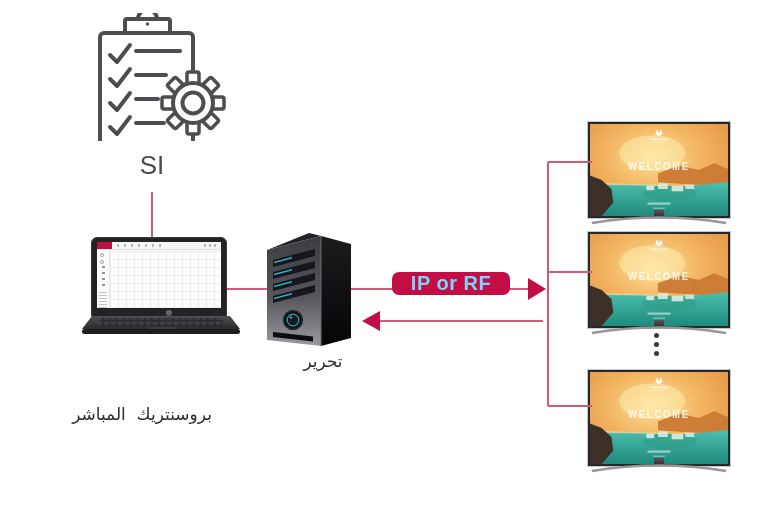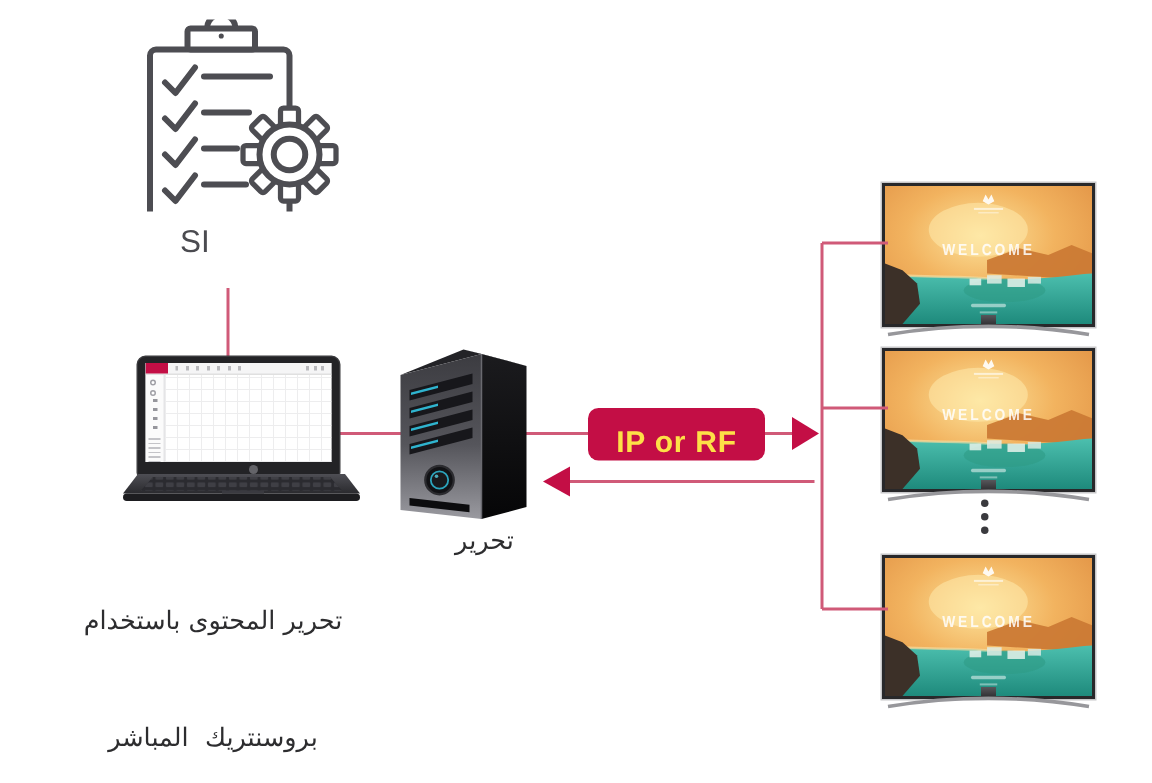--- a/index.html
+++ b/index.html
@@ -6,21 +6,21 @@
   .stage{position:relative;width:768px;height:522px;background:#fff;overflow:hidden;}
   .abs{position:absolute;}
 
   
   .connectors{position:absolute;left:0;top:0;z-index:5;pointer-events:none;}
   .cline{stroke:var(--connector-pink);stroke-width:2;fill:none;}
   .carrow{fill:var(--accent-red);}
 
   
   .si-icon{left:96px;top:13px;z-index:6;}
-  .si-label{left:120px;top:150px;width:64px;font-size:21px;color:#4b4b50;z-index:6;}
+  .si-label{left:120px;top:150px;width:64px;text-align:center;font-size:26px;color:#4b4b50;z-index:6;}
 
   
   .laptop{left:82px;top:237px;width:158px;height:100px;z-index:6;}
   .lap-lid{position:absolute;left:9px;top:0;width:136px;height:81px;background:#232326;border:1px solid #3a3a3d;border-radius:6px 6px 3px 3px;box-sizing:border-box;}
   .lap-screen{position:absolute;left:5px;top:4px;right:5px;bottom:9px;background:#fff;overflow:hidden;}
   .app-titlebar{position:absolute;left:0;top:0;right:0;height:7px;background:#f5f5f6;border-bottom:1px solid #e0e0e0;}
   .app-logo{position:absolute;left:0;top:0;width:15px;height:7px;background:var(--accent-red);}
   .tb-icons{position:absolute;left:20px;top:2px;width:46px;height:3px;background:repeating-linear-gradient(90deg,#b9b9bd 0 2px,transparent 2px 7px);}
   .tb-icons-right{position:absolute;right:3px;top:2px;width:14px;height:3px;background:repeating-linear-gradient(90deg,#b9b9bd 0 2px,transparent 2px 5px);}
   .app-sidebar{position:absolute;left:0;top:8px;bottom:0;width:12px;background:#fbfbfb;border-right:1px solid #e5e5e7;}
@@ -35,22 +35,22 @@
 
   
   .arabic{font-family:"DejaVu Sans","Liberation Sans",sans-serif;direction:rtl;color:#2d2d2f;}
   .editor-caption{left:28px;top:349px;width:228px;text-align:center;font-size:17px;line-height:26px;z-index:6;white-space:pre-wrap;}
   .server-label{left:285px;top:351px;width:76px;text-align:center;font-size:17px;z-index:6;}
 
   
   .server{left:265px;top:228px;z-index:6;}
 
   
-  .badge{left:392px;top:272px;width:118px;height:35px;background:var(--accent-red);border-radius:7px;z-index:7;
-         display:flex;align-items:flex-end;justify-content:center;color:#fde047;font-weight:bold;font-size:20px;letter-spacing:.5px;}
+  .badge{left:392px;top:272px;width:118px;height:23px;background:var(--accent-red);border-radius:7px;z-index:7;
+         display:flex;align-items:flex-end;justify-content:center;color:#7dd3fc;font-weight:bold;font-size:20px;letter-spacing:.5px;}
 
   
   .tv{left:586px;width:146px;height:102px;z-index:1;}
   .tv1{top:122px;} .tv2{top:232px;} .tv3{top:370px;}
   .tv-screen{position:absolute;left:2px;top:0;width:142px;height:96px;border:2px solid #28282a;box-sizing:border-box;background:#e8a34c;box-shadow:0 0 0 1px #c7c7c9;}
   .tv-screen svg{display:block;width:100%;height:100%;}
   .welcome-text{font-family:"Liberation Sans",sans-serif;}
   .tv-neck{position:absolute;left:68px;top:88px;width:10px;height:6px;background:linear-gradient(#57575b,#333336);}
   .tv-stand{position:absolute;left:0;top:92px;}
 
@@ -264,21 +264,20 @@
     <svg class="lap-base" width="158" height="20">
       <polygon points="10,0 148,0 158,13 0,13" fill="url(#deck)"></polygon>
       <polygon points="20,2 138,2 146,11 12,11" fill="#2b2b30"></polygon>
       <polygon points="20,2 138,2 146,11 12,11" fill="url(#keys)"></polygon>
       <rect x="66" y="11" width="28" height="2" fill="#3a3a40"></rect>
       <rect x="0" y="13" width="158" height="5" rx="2.5" fill="#1d1d20"></rect>
     </svg>
   </div>
 
   <div class="abs arabic editor-caption">
-    <div>تحرير المحتوى باستخدام</div>
     <div>بروسنتريك  المباشر</div>
   </div>
   <div class="abs arabic server-label">تحرير</div>
 
   <svg class="abs server" width="88" height="122" viewBox="0 0 88 122">
     <polygon points="2,22 44,5 56,8" fill="#232327"></polygon>
     <polygon points="44,5 86,16 56,8" fill="#1b1b1f"></polygon>
     <polygon points="56,8 86,16 86,110 56,118" fill="url(#srvSide)"></polygon>
     <polygon points="2,22 56,8 56,118 2,112" fill="url(#srvFront)"></polygon>
     <line x1="56" y1="8" x2="56" y2="118" stroke="#6a6a70" stroke-width="1"></line>

